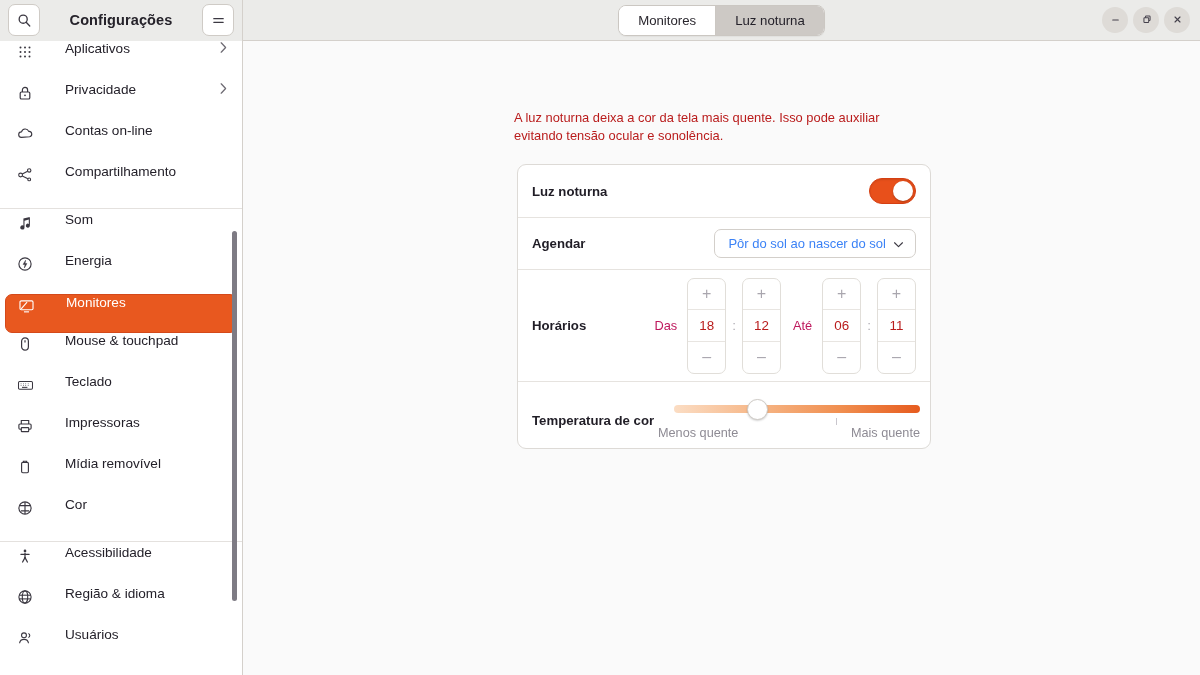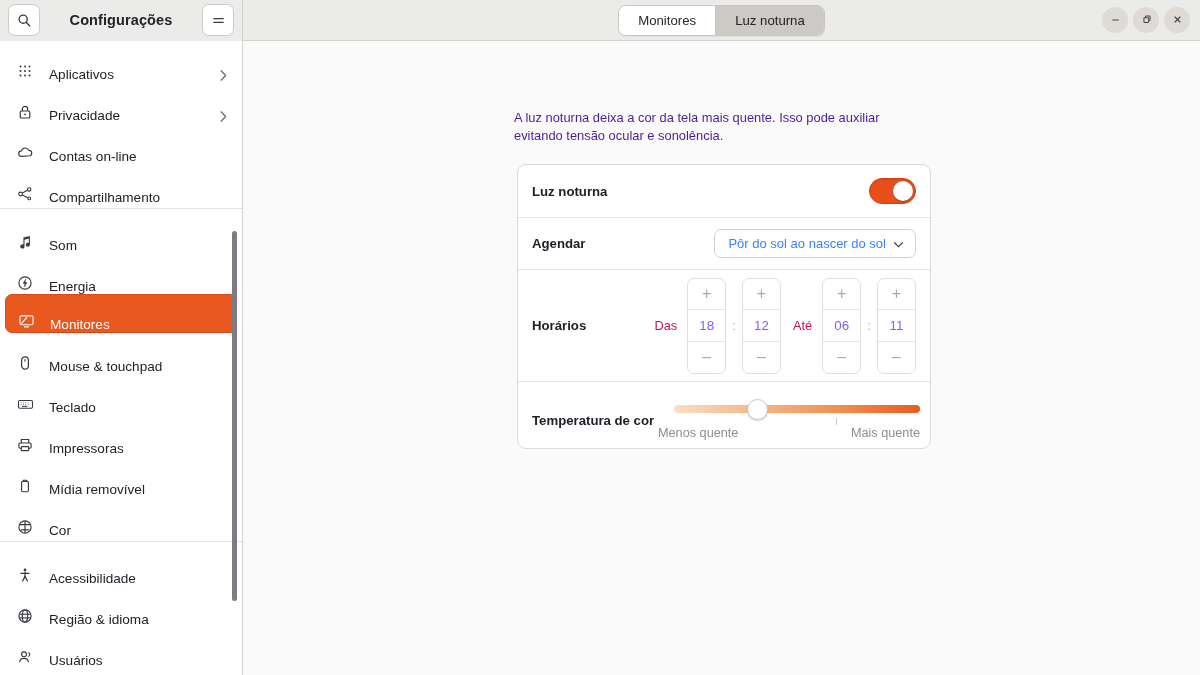--- a/index.html
+++ b/index.html
@@ -88,24 +88,25 @@
   .sidebar {
     width: 243px; min-width: 243px;
     background: #ffffff;
     border-right: 1px solid #d4d0cb;
     position: relative;
     overflow: hidden;
   }
   .sidebar-list { padding: 0; }
   .sb-item {
     height: 41px;
-    display: flex; align-items: flex-end;
+    display: flex; align-items: flex-start;
     padding: 0 14px 0 14px;
     cursor: pointer;
     position: relative;
+    gap: 16px;
   }
   .sb-icon {
     width: 22px; min-width: 22px; height: 22px;
     display: flex; align-items: center; justify-content: center;
     margin-right: 13px;
     color: #3a3740;
   }
   .sb-label {
     font-size: 13.6px; color: #24212a; flex: 1;
     white-space: nowrap;
@@ -132,21 +133,21 @@
   
   .content {
     flex: 1; background: #fafafa;
     position: relative;
     padding: 0;
   }
   .desc {
     position: absolute; left: 271px; top: 68px;
     width: 400px;
     font-size: 12.9px; line-height: 1.42;
-    color: #4c1d95;
+    color: #b91c1c;
   }
   .card {
     position: absolute; left: 274px; top: 123px;
     width: 414px;
     background: #ffffff;
     border: 1px solid #dddad6;
     border-radius: 9px;
     overflow: hidden;
   }
   .row { display: flex; align-items: center; padding: 0 14px; position: relative; }
@@ -206,21 +207,21 @@
     display: flex; flex-direction: column;
     overflow: hidden;
   }
   .sp-btn {
     flex: 1; display: flex; align-items: center; justify-content: center;
     font-size: 16px; color: #a9a6ae; cursor: pointer;
     line-height: 1; user-select: none;
   }
   .sp-val {
     flex: 1; display: flex; align-items: center; justify-content: center;
-    font-size: 13.4px; color: #8b5cf6;
+    font-size: 13.4px; color: #b91c1c;
     border-top: 1px solid #e8e5e1; border-bottom: 1px solid #e8e5e1;
     cursor: text;
   }
 
   
   .row-temp { height: 67px; align-items: flex-start; padding-top: 15px; }
   .row-temp .row-label { padding-top: 16px; }
   .slider-wrap { position: absolute; left: 156px; right: 10px; top: 14px; }
   .slider-track {
     position: relative;

